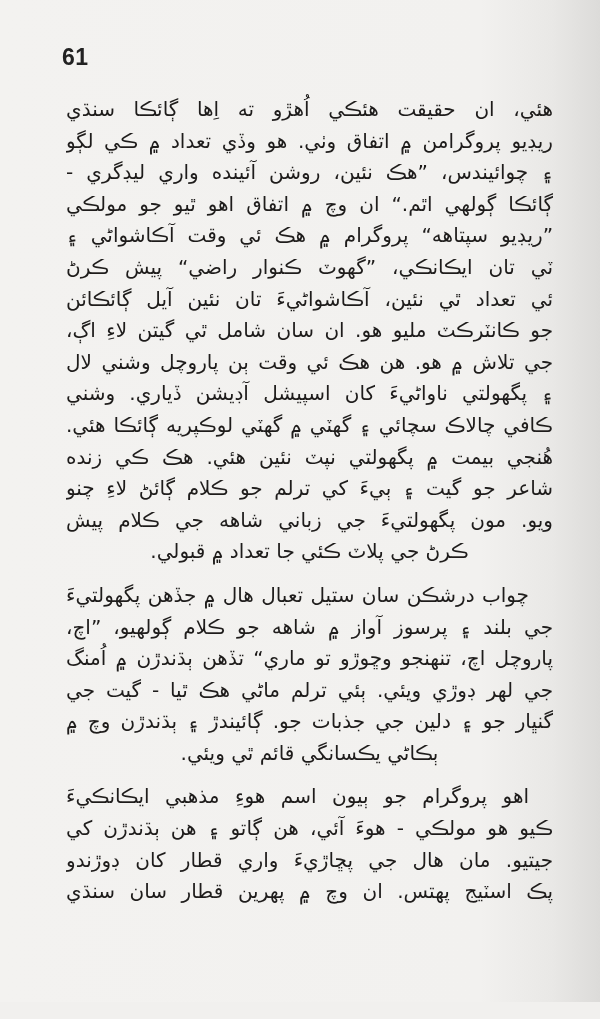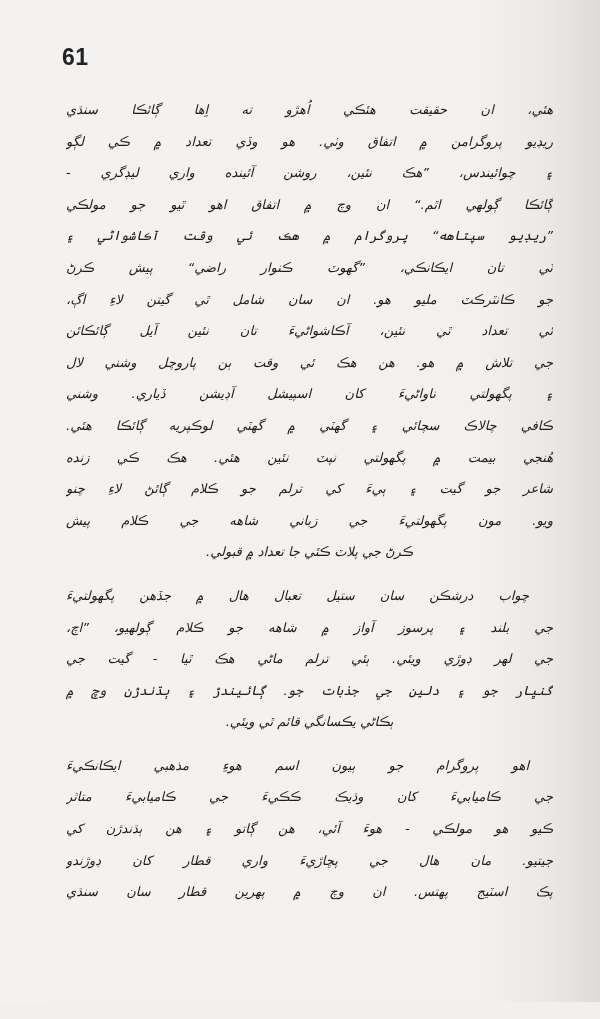--- a/index.html
+++ b/index.html
@@ -35,27 +35,26 @@
     position: absolute;
     left: 66px;
     top: 94px;
     width: 487px;
     direction: rtl;
   }
   .line {
     height: 31.6px;
     line-height: 31.6px;
     font-family: "DejaVu Sans", sans-serif;
-    font-size: 13px;
+    font-size: 20px;
     white-space: nowrap;
     overflow: hidden;
     text-align: justify;
     text-align-last: justify;
     color: #1e1c1b;
-    font-style: italic;
   }
   .line.indent {
     padding-right: 24px;
     margin-top: 12px;
   }
   .line.center-end {
     text-align-last: center;
   }
 </style>
 </head>
@@ -64,33 +63,33 @@
 <div class="page">
   <div class="page-number">61</div>
 
   <div class="text-block">
     <div class="line">هئي، ان حقيقت هئڪي اُهڙو ته اِها ڳائڪا سنڌي</div>
     <div class="line">ريڊيو پروگرامن ۾ اتفاق وٺي. هو وڏي تعداد ۾ ڪي لڳو</div>
     <div class="line">۽ چوائيندس، ”هڪ نئين، روشن آئينده واري ليڊگري -</div>
     <div class="line">ڳائڪا ڳولهي اٿم.“ ان وچ ۾ اتفاق اهو ٿيو جو مولڪي</div>
     <div class="line">”ريڊيو سپتاهه“ پروگرام ۾ هڪ ئي وقت آڪاشواڻي ۽</div>
     <div class="line">ٽي تان ايڪانڪي، ”گهوٽ ڪنوار راضي“ پيش ڪرڻ</div>
+    <div class="line">ئي تعداد ٿي نئين، آڪاشواڻيءَ تان نئين آيل ڳائڪائن</div>
     <div class="line">جو ڪانٽرڪٽ مليو هو. ان سان شامل ٿي گيتن لاءِ اڳ،</div>
-    <div class="line">ئي تعداد ٿي نئين، آڪاشواڻيءَ تان نئين آيل ڳائڪائن</div>
     <div class="line">جي تلاش ۾ هو. هن هڪ ئي وقت ٻن پاروچل وشني لال</div>
     <div class="line">۽ پگهولتي ناواڻيءَ کان اسپيشل آڊيشن ڏياري. وشني</div>
     <div class="line">ڪافي چالاڪ سچائي ۽ گهٽي ۾ گهٽي لوڪپريه ڳائڪا هئي.</div>
     <div class="line">هُنجي بيمت ۾ پگهولتي نپٽ نئين هئي. هڪ ڪي زنده</div>
     <div class="line">شاعر جو گيت ۽ ٻيءَ کي ترلم جو ڪلام ڳائڻ لاءِ چنو</div>
     <div class="line">ويو. مون پگهولتيءَ جي زباني شاهه جي ڪلام پيش</div>
     <div class="line center-end">ڪرڻ جي پلاٽ ڪئي جا تعداد ۾ قبولي.</div>
     <div class="line indent">چواب درشڪن سان ستيل تعبال هال ۾ جڏهن پگهولتيءَ</div>
     <div class="line">جي بلند ۽ پرسوز آواز ۾ شاهه جو ڪلام ڳولهيو، ”اچ،</div>
+    <div class="line">پاروچل اچ، تنهنجو وڇوڙو تو ماري“ تڏهن ٻڌندڙن ۾ اُمنگ</div>
     <div class="line">جي لهر ڊوڙي ويئي. ٻئي ترلم ماڻي هڪ ٿيا - گيت جي</div>
     <div class="line">گنڀار جو ۽ دلين جي جذبات جو. ڳائيندڙ ۽ ٻڌندڙن وچ ۾</div>
     <div class="line center-end">ٻڪاڻي يڪسانگي قائم ٿي ويئي.</div>
     <div class="line indent">اهو پروگرام جو ٻيون اسم هوءِ مذهبي ايڪانڪيءَ</div>
-    <div class="line">جي ڪاميابيءَ کان وڌيڪ ڪڪيءَ جي ڪاميابيءَ متاثر</div>
     <div class="line">ڪيو هو مولڪي - هوءَ آئي، هن ڳاتو ۽ هن ٻڌندڙن کي</div>
     <div class="line">جيتيو. مان هال جي پڇاڙيءَ واري قطار کان ڊوڙندو</div>
     <div class="line">پڪ اسٽيج پهتس. ان وچ ۾ پهرين قطار سان سنڌي</div>
   </div>
 </div>
 
 </body></html>

